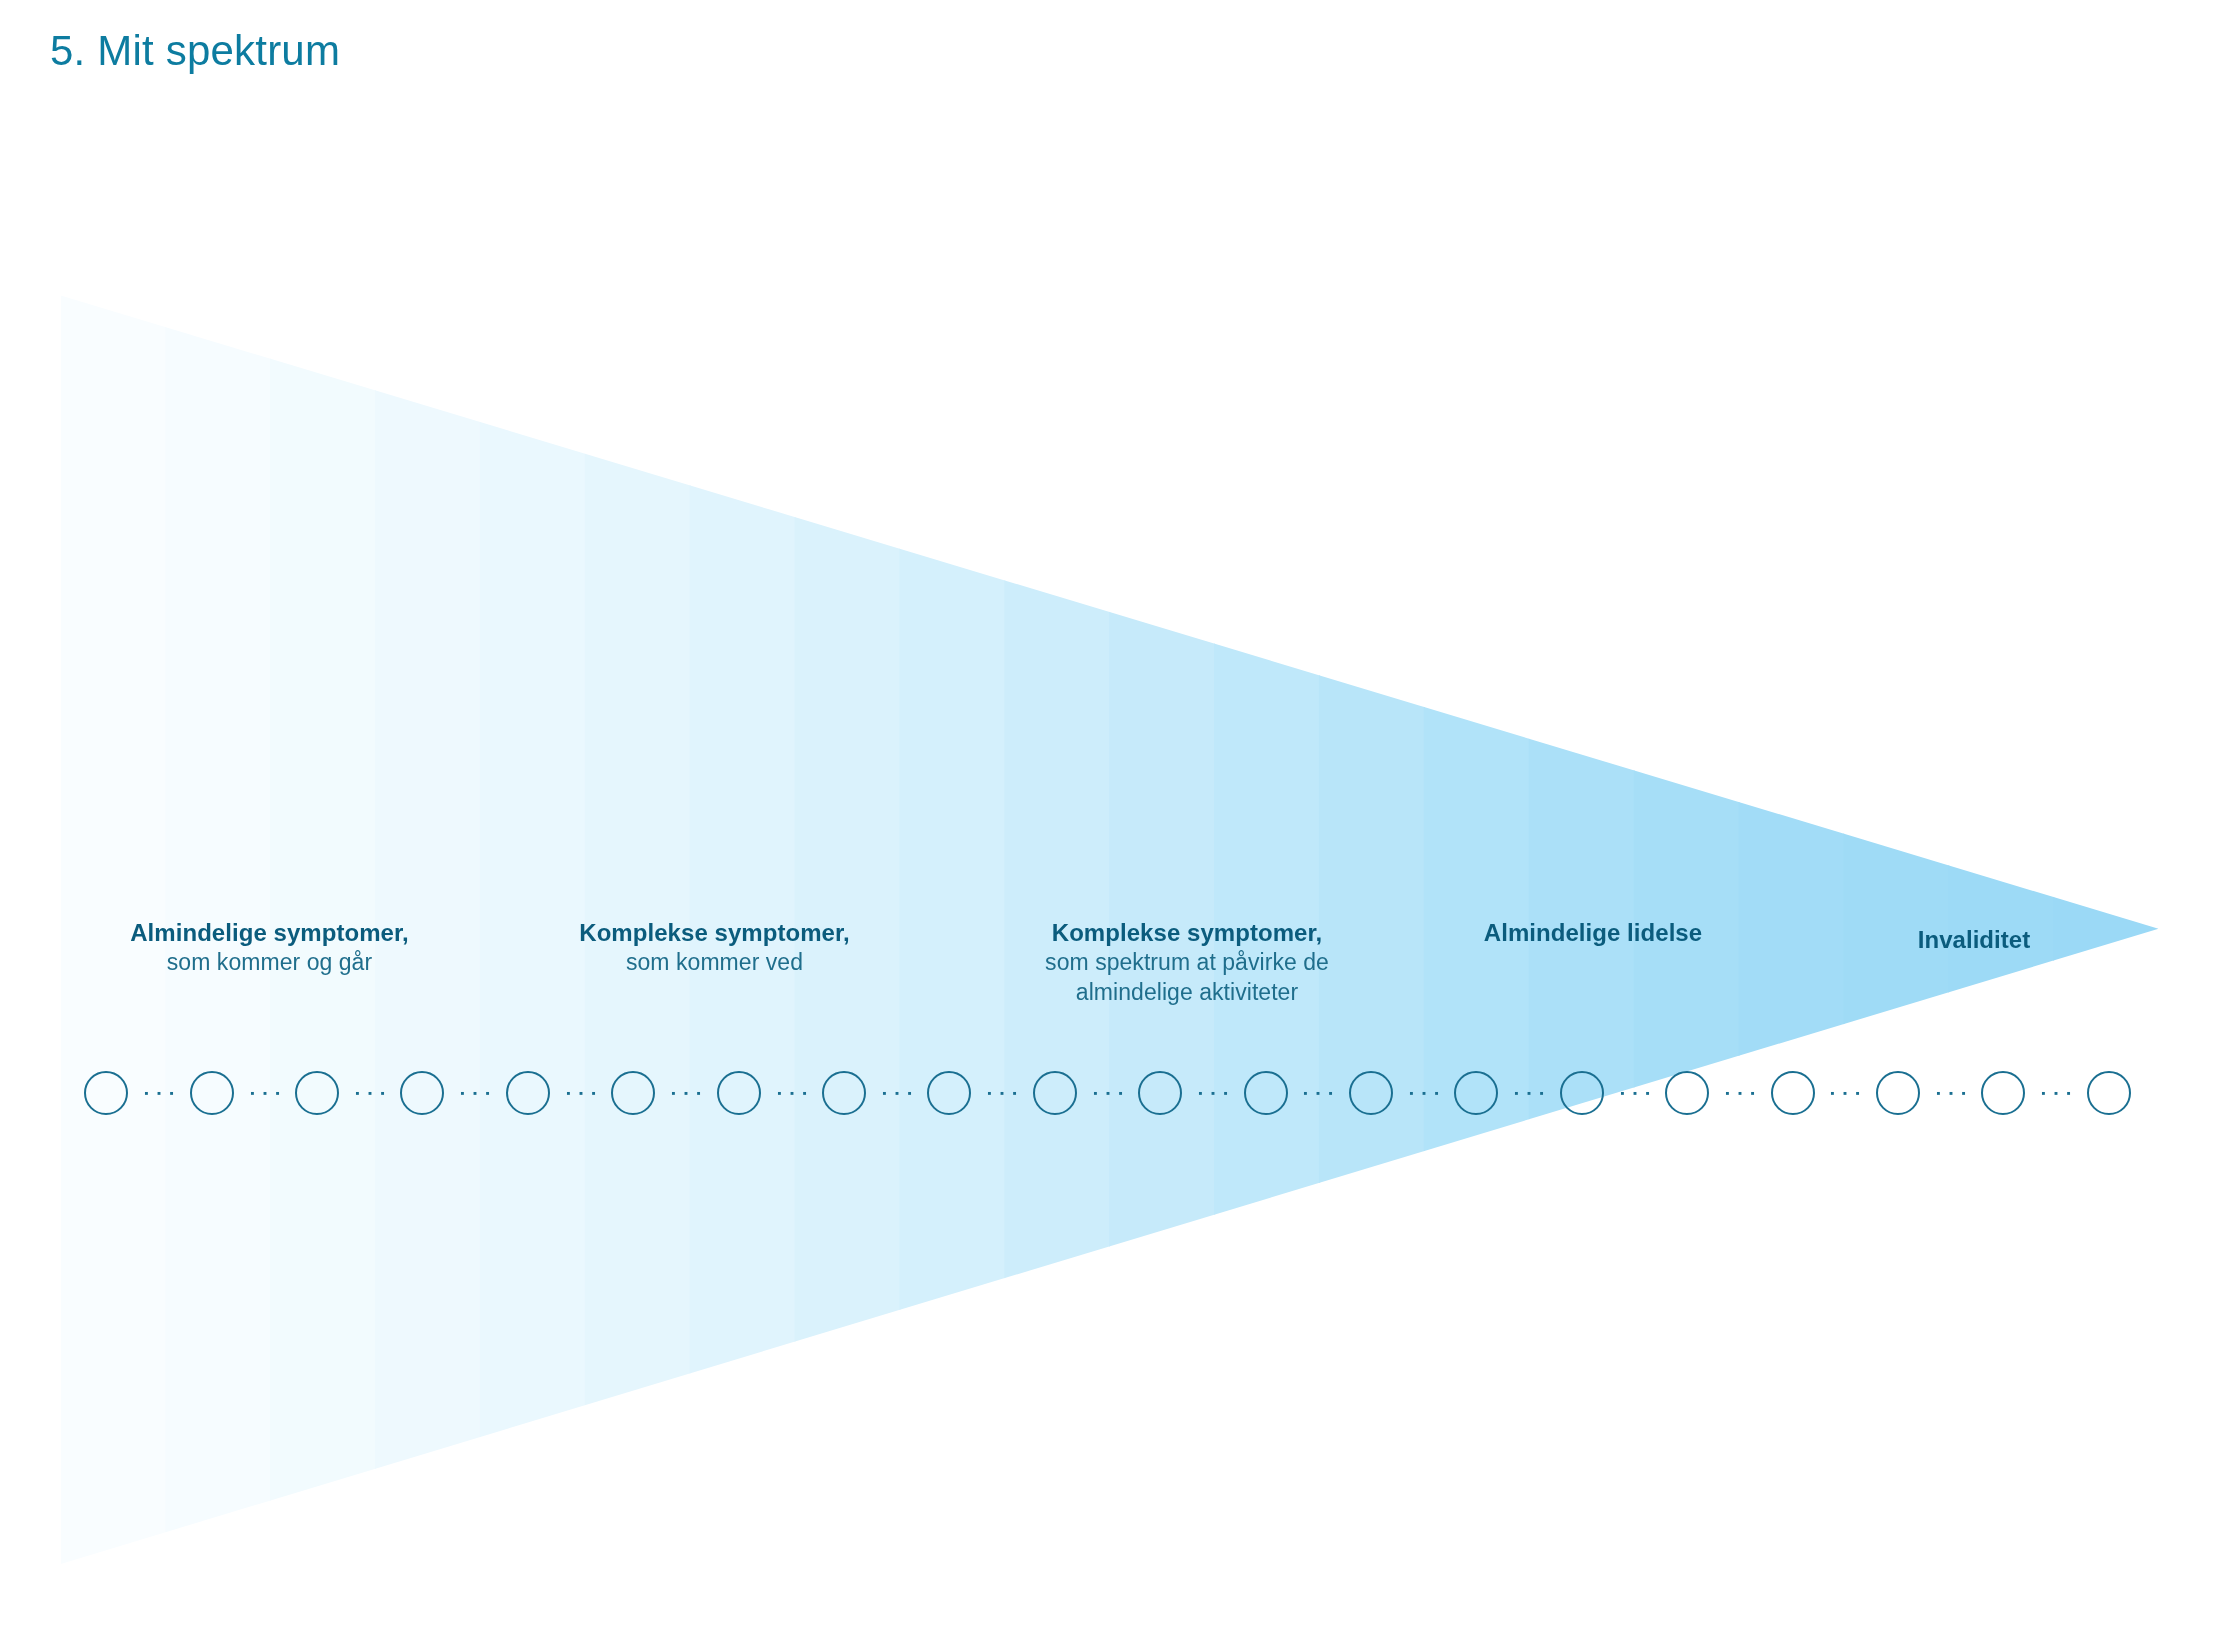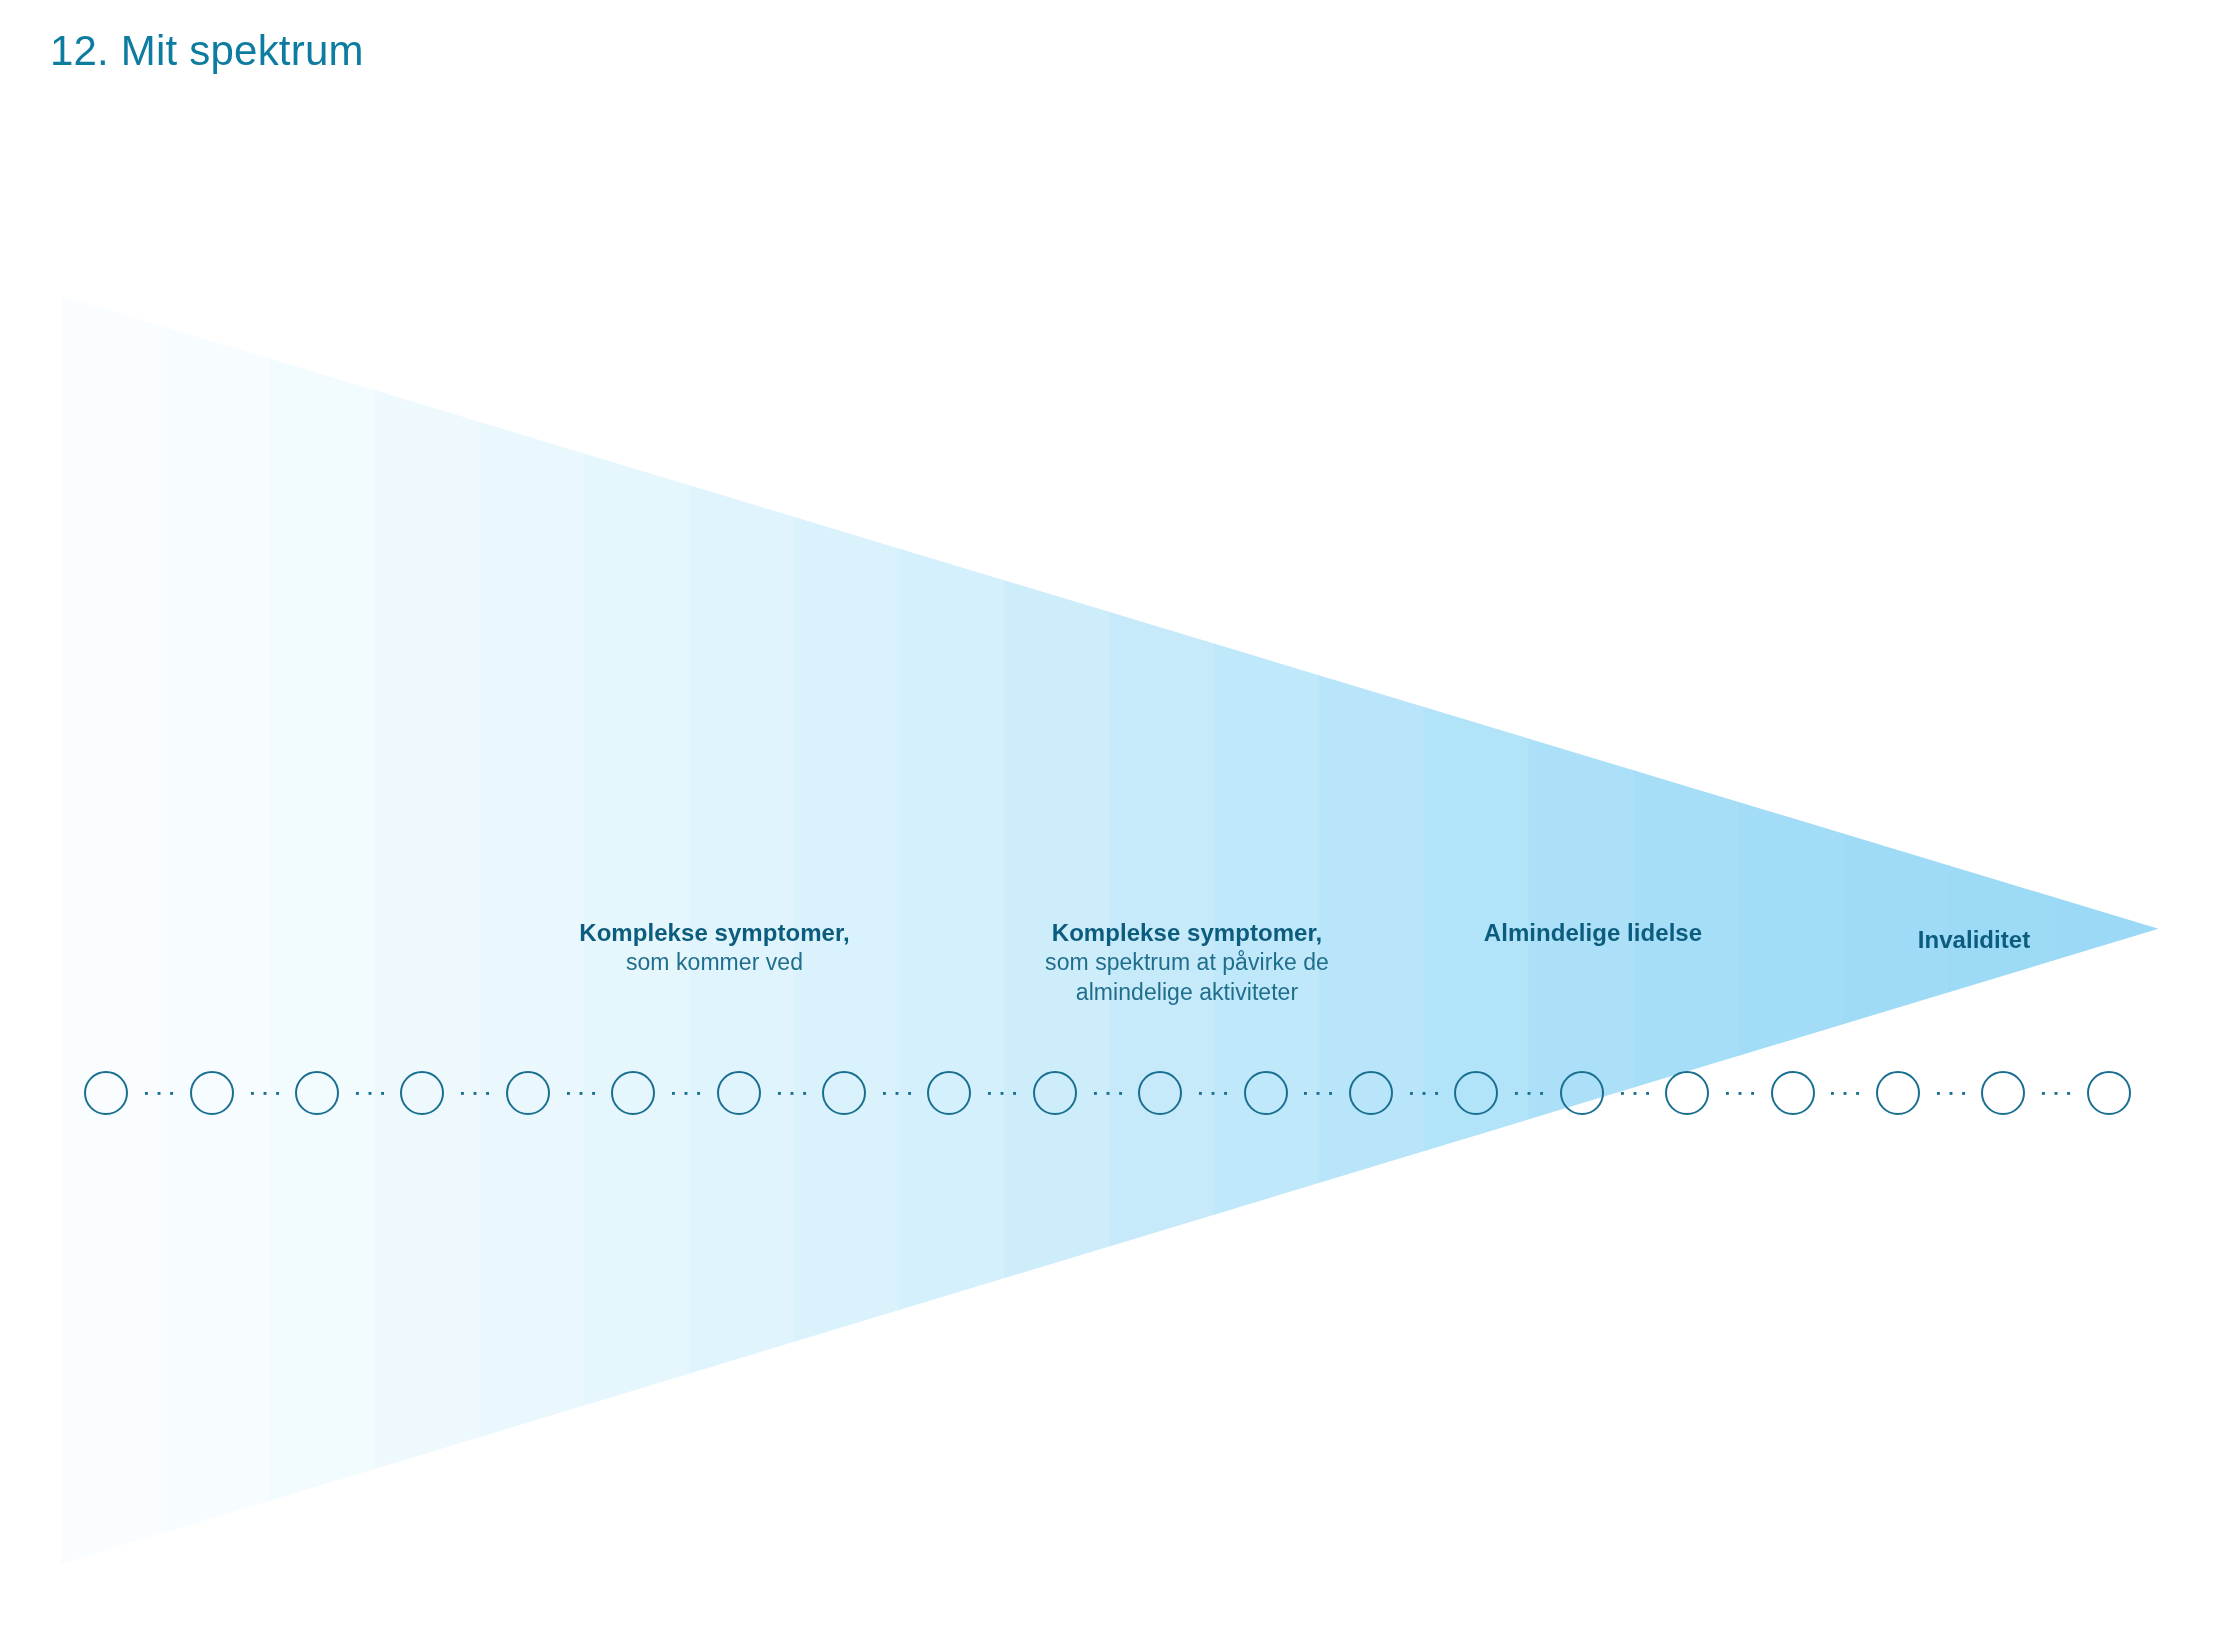--- a/index.html
+++ b/index.html
@@ -106,21 +106,21 @@
     background-image: radial-gradient(circle, #1a6f91 1.5px, rgba(0,0,0,0) 1.7px);
     background-size: 12.6px 4.8px;
     background-repeat: repeat-x;
     background-position: center;
     pointer-events: none;
   }
 </style>
 </head>
 <body>
 
-<div id="page-title">12. Mit spektrum</div>
+<div id="page-title">5. Mit spektrum</div>
 
 <div id="spectrum">
   <svg id="spectrum-svg" viewBox="0 0 2308 1707" xmlns="http://www.w3.org/2000/svg">
     <defs>
       <clipPath id="triangle-clip">
         <polygon points="63,306 2236,962 63,1620"></polygon>
       </clipPath>
     </defs>
     <g id="band-group" clip-path="url(#triangle-clip)">
         <rect x="62.50" y="302" width="109.85" height="1322.00" fill="#f9fdff"></rect>
@@ -142,20 +142,24 @@
         <rect x="1800.90" y="302" width="109.85" height="1322.00" fill="#a2dcf7"></rect>
         <rect x="1909.55" y="302" width="109.85" height="1322.00" fill="#9fdbf6"></rect>
         <rect x="2018.20" y="302" width="109.85" height="1322.00" fill="#9ddaf6"></rect>
         <rect x="2126.85" y="302" width="109.85" height="1322.00" fill="#9bd9f6"></rect>
       </g>
   </svg>
 </div>
 
 <div id="stage-labels">
 
+  <div class="stage-label" style="left:62px; top:917px; width:415px;">
+    <span class="stage-title">Almindelige symptomer,</span>
+    <span class="stage-sub nowrap">som kommer og går</span>
+  </div>
 
   <div class="stage-label" style="left:507px; top:917px; width:415px;">
     <span class="stage-title">Komplekse symptomer,</span>
     <span class="stage-sub nowrap">som kommer ved</span>
   </div>
 
   <div class="stage-label" style="left:970px; top:917px; width:434px;">
     <span class="stage-title">Komplekse symptomer,</span>
     <span class="stage-sub nowrap">som spektrum at påvirke de</span>
     <span class="stage-sub nowrap">almindelige aktiviteter</span>

